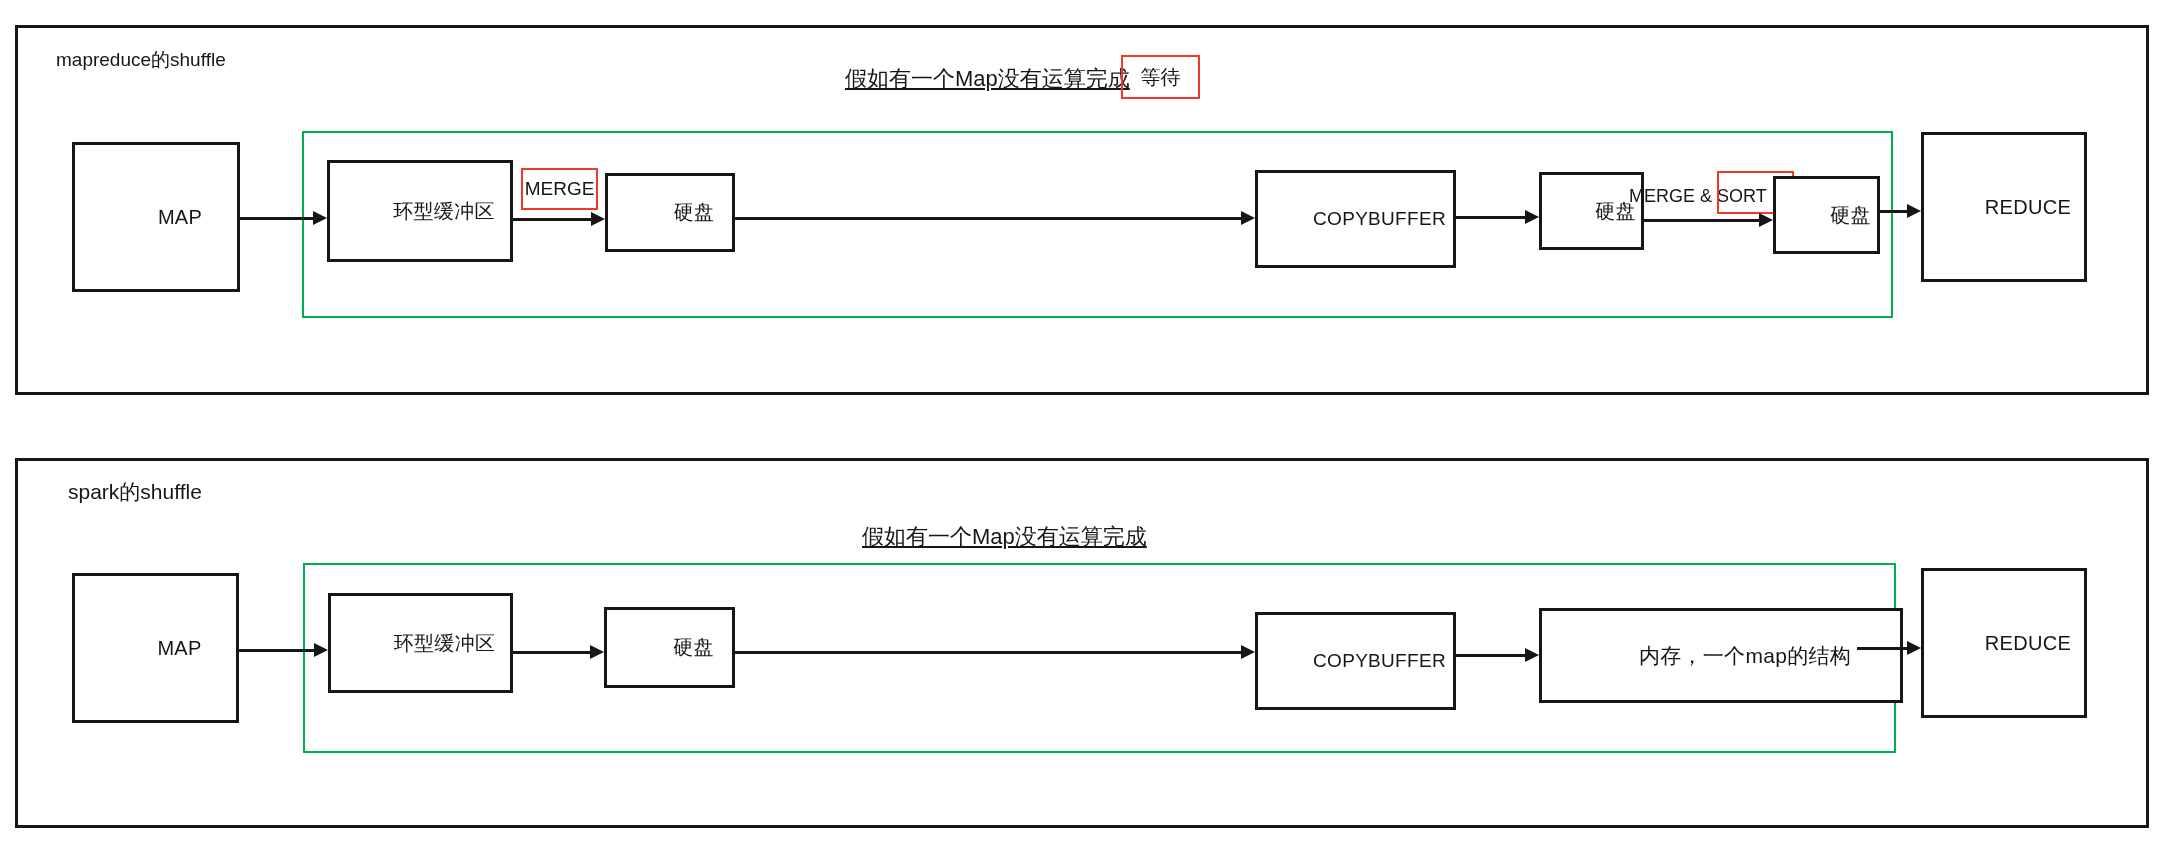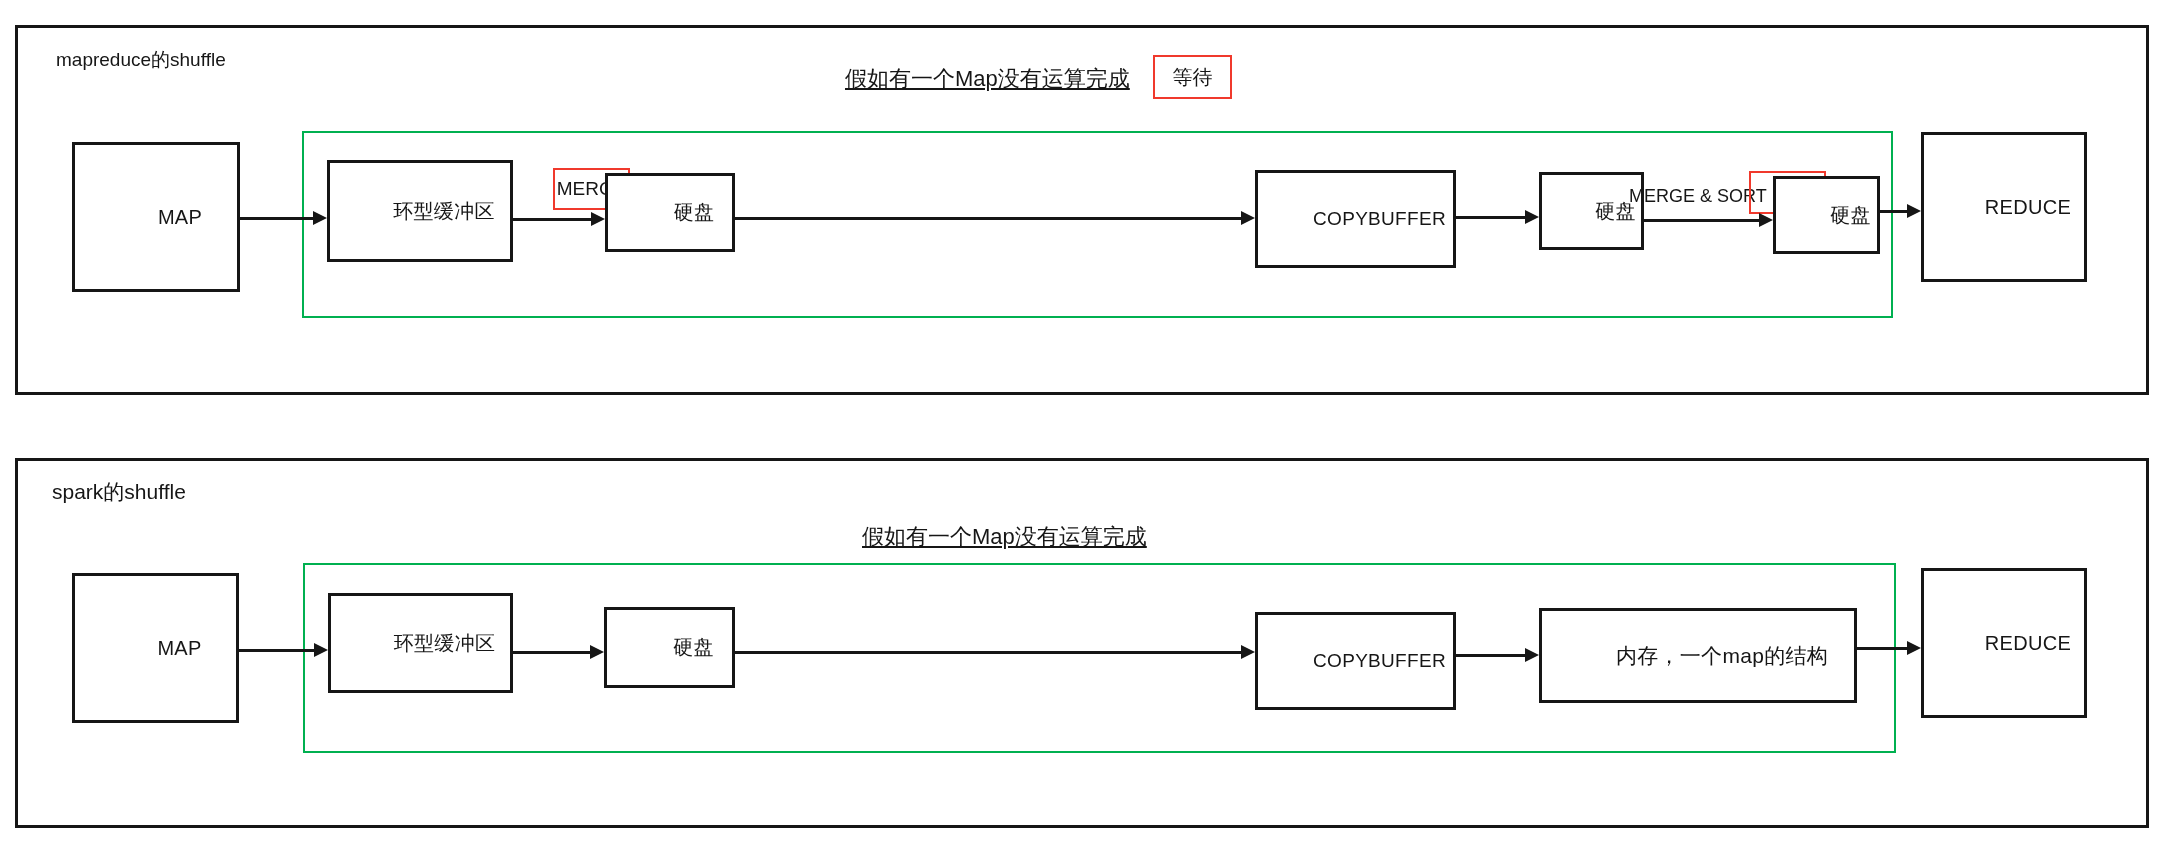--- a/index.html
+++ b/index.html
@@ -6,21 +6,21 @@
   * { box-sizing: border-box; margin: 0; padding: 0; }
   html,body { width:2174px; height:842px; background:#ffffff; overflow:hidden;
               font-family:"Liberation Sans","DejaVu Sans",sans-serif; color:var(--ink); }
   .abs { position:absolute; }
   .panel { border:3px solid var(--ink); background:#fff; }
   .greenbox { border:2px solid var(--green); background:transparent; }
   .node { border:3px solid var(--ink); background:#fff; display:flex;
           align-items:center; justify-content:center; font-size:20px;
           letter-spacing:0.3px; text-align:center;padding-left:48px; }
   .redtag { border:2px solid var(--red); background:transparent; display:flex;
-            align-items:center; justify-content:center; font-size:20px;margin-left:32px; }
+            align-items:center; justify-content:center; font-size:20px; }
   .lbl { font-size:19px; white-space:nowrap; }
   .title { font-size:22px; white-space:nowrap;text-decoration:underline; }
   .floatlbl { font-size:18px; white-space:nowrap; }
   .arrow { display:flex; align-items:center; height:16px; }
   .arrow .shaft { flex:1; height:3px; background:var(--ink); }
   .arrow .head { width:0; height:0; border-left:14px solid var(--ink);
                  border-top:7px solid transparent; border-bottom:7px solid transparent; }
 </style>
 </head>
 <body>
@@ -75,35 +75,35 @@
     <div class="shaft"></div>
     <div class="head"></div>
   </div>
 <div class="abs arrow" style="left:1880px; top:203px; width:41px;">
     <div class="shaft"></div>
     <div class="head"></div>
   </div>
 
 <div class="abs panel" style="left:15px; top:458px; width:2134px; height:370px;"></div>
 
-<div class="abs lbl" style="left:52px; top:478px; font-size:21px;">spark的shuffle</div>
+<div class="abs lbl" style="left:68px; top:478px; font-size:21px;">spark的shuffle</div>
 
 <div class="abs title" style="left:862px; top:522px;">假如有一个Map没有运算完成</div>
 
 <div class="abs greenbox" style="left:303px; top:563px; width:1593px; height:190px;"></div>
 
 <div class="abs node" style="left:72px; top:573px; width:167px; height:150px;">MAP</div>
 
 <div class="abs node" style="left:328px; top:593px; width:185px; height:100px;">环型缓冲区</div>
 
 <div class="abs node" style="left:604px; top:607px; width:131px; height:81px;">硬盘</div>
 
 <div class="abs node" style="left:1255px; top:612px; width:201px; height:98px; font-size:19px;">COPYBUFFER</div>
 
-<div class="abs node" style="left:1539px; top:608px; width:318px; height:95px; font-size:21px;text-align:center;">内存，一个map的结构</div>
+<div class="abs node" style="left:1539px; top:608px; width:364px; height:95px; font-size:21px;text-align:center;">内存，一个map的结构</div>
 
 <div class="abs node" style="left:1921px; top:568px; width:166px; height:150px;">REDUCE</div>
 
 <div class="abs arrow" style="left:239px; top:642px; width:89px;">
     <div class="shaft"></div>
     <div class="head"></div>
   </div>
 <div class="abs arrow" style="left:513px; top:644px; width:91px;">
     <div class="shaft"></div>
     <div class="head"></div>

